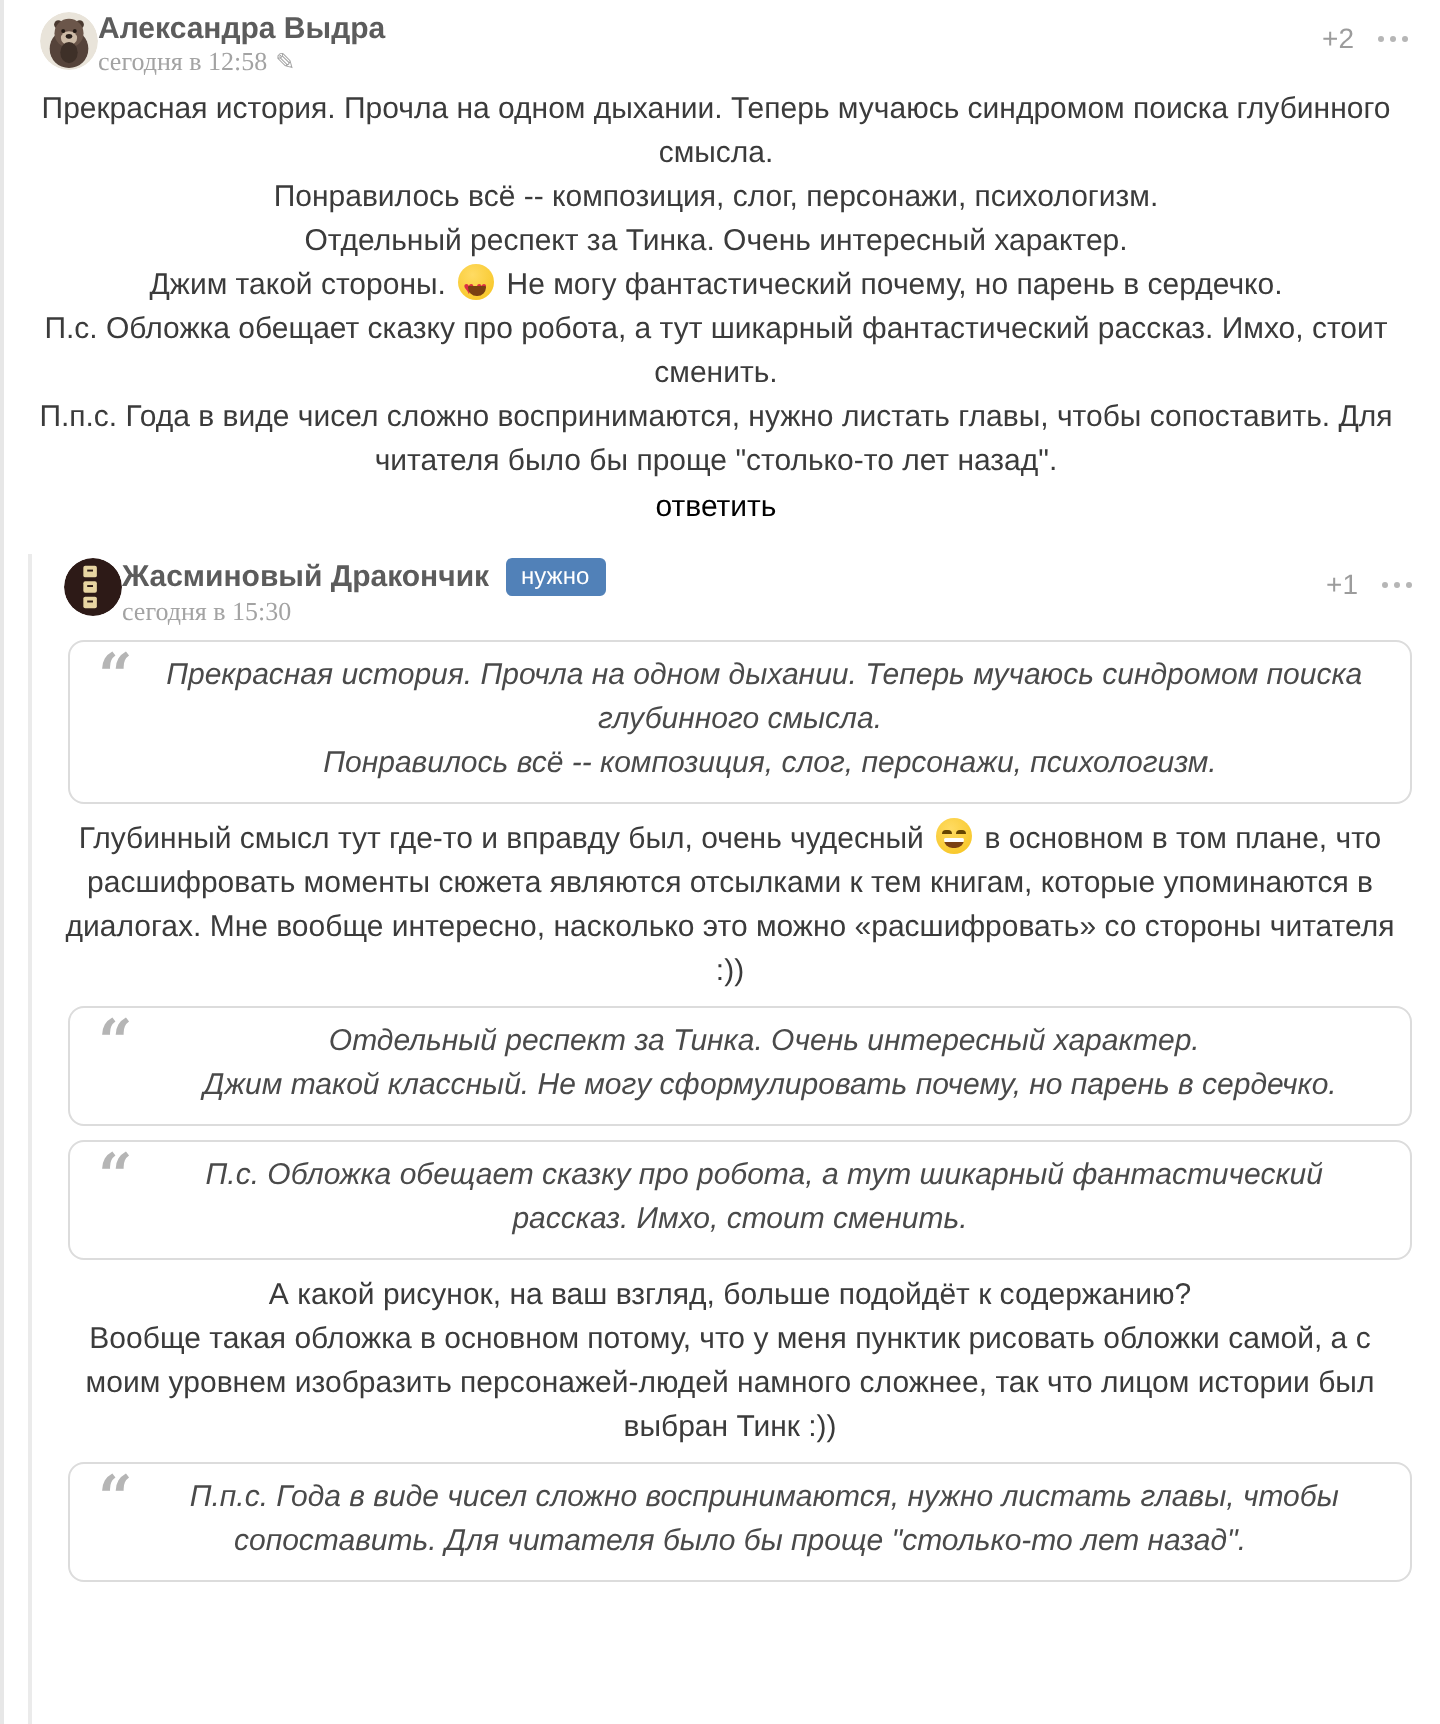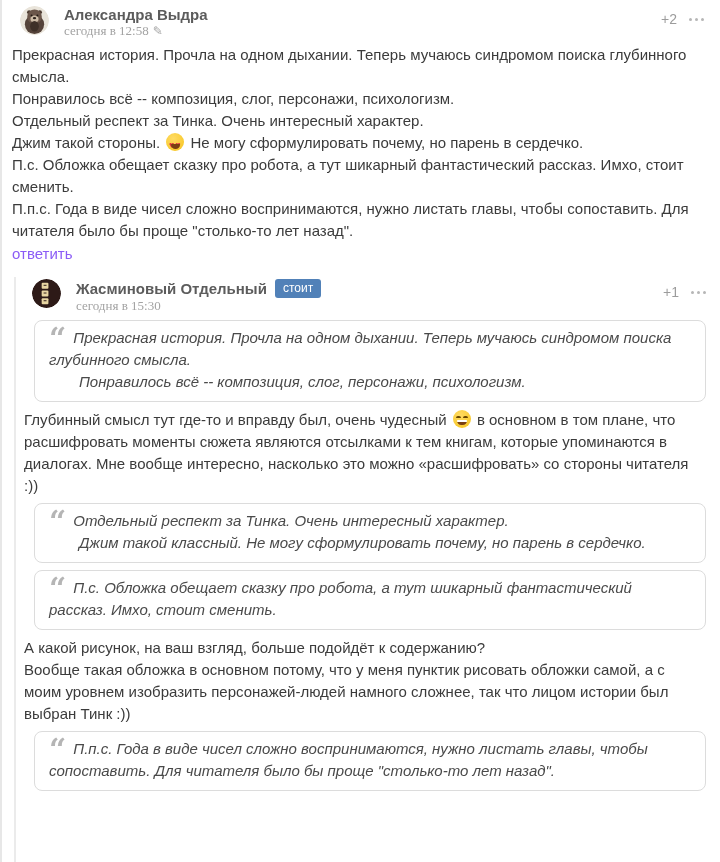--- a/index.html
+++ b/index.html
@@ -5,33 +5,33 @@
   html,body{margin:0;padding:0;background:#fff;}
   .page{
     width:720px;height:862px;box-sizing:border-box;background:#fff;
     border-left:2px solid #e7e7e7;display:flex;flex-direction:column;overflow:hidden;
     font-family:"Liberation Sans",sans-serif;font-size:15px;line-height:22px;color:#3b3b3b;
   }
   .comment{padding:6px 16px 0 10px;}
   .c-head{display:flex;align-items:flex-start;margin-left:8px;}
   .avatar{width:29px;height:29px;border-radius:50%;overflow:hidden;flex:none;display:block;cursor:pointer;}
   .avatar svg{display:block;}
-  .meta{margin-left:15px;min-width:0;}
+  .meta{margin-left:0;min-width:0;}
   .name-row{display:flex;align-items:center;}
   .name{font-weight:bold;color:#5c5c5c;font-size:15px;line-height:17px;text-decoration:none;cursor:pointer;}
   .badge{background:#5181b8;color:#fff;font-size:12px;line-height:14px;padding:2px 8px 3px;border-radius:3px;margin-left:8px;font-weight:normal;}
   .sub{color:#a3a3a3;font-size:13px;line-height:16px;font-family:Liberation Serif, serif;}
   .edit-ic{font-style:normal;color:#a3a3a3;font-size:12px;margin-left:4px;}
   .head-right{margin-left:auto;display:flex;align-items:center;gap:12px;padding-top:2px;}
   .rating{color:#9c9c9c;font-size:14px;cursor:pointer;}
   .dots{display:flex;gap:3px;cursor:pointer;padding:4px 0;}
   .dots i{width:3px;height:3px;border-radius:50%;background:#b6b6b6;display:block;}
-  .c-body{margin-top:5px;}
+  .c-body{margin-top:5px;text-align:center;}
   .c-body p{margin:0;}
-  .reply-link{display:inline-block;color:#8b5cf6;text-decoration:none;margin-top:1px;cursor:pointer;}
+  .reply-link{display:inline-block;color:#000000;text-decoration:none;margin-top:1px;cursor:pointer;}
   .thread{margin-left:12px;border-left:2px solid #ebebeb;padding-left:8px;flex:1;margin-top:12px;}
   .thread .comment{padding:2px 14px 0 0;}
   .bq{background:#fff;border:1px solid #dcdcdc;border-radius:8px;padding:6px 14px 8px;margin:6px 0 7px 10px;
       font-style:italic;color:#4a4a4a;}
   .bq p{margin:0;}
   .bq p + p{text-indent:30px;}
   .qm{float:left;font-family:"DejaVu Serif",serif;font-weight:bold;font-style:normal;font-size:30px;
       line-height:18px;height:13px;color:#b5b5b5;margin:3px 7px 0 0;}
   
   .em{display:inline-block;width:18px;height:18px;position:relative;vertical-align:-3px;margin:0 2px;font-style:normal;}
@@ -87,21 +87,21 @@
             <i></i>
             <i></i>
             <i></i>
           </span>
       </div>
     </div>
     <div class="c-body">
       <p>Прекрасная история. Прочла на одном дыхании. Теперь мучаюсь синдромом поиска глубинного смысла.</p>
       <p>Понравилось всё -- композиция, слог, персонажи, психологизм.</p>
       <p>Отдельный респект за Тинка. Очень интересный характер.</p>
-      <p><span>Джим такой стороны. </span><span class="em face em-hearteyes" title="😍"></span><span> Не могу сформулировать почему, но парень в сердечко.</span></p>
+      <p><span>Джим такой стороны. </span><span class="em face em-hearteyes" title="😍"></span><span> Не могу фантастический почему, но парень в сердечко.</span></p>
       <p>П.с. Обложка обещает сказку про робота, а тут шикарный фантастический рассказ. Имхо, стоит сменить.</p>
       <p>П.п.с. Года в виде чисел сложно воспринимаются, нужно листать главы, чтобы сопоставить. Для читателя было бы проще "столько-то лет назад".</p>
       <a class="reply-link">ответить</a>
     </div>
   </div>
 
   <div class="thread">
     <div class="comment">
       <div class="c-head">
         <span class="avatar">
@@ -114,22 +114,22 @@
             </g>
             <g fill="#2d1a17">
               <rect x="12" y="6" width="3" height="1"></rect>
               <rect x="12" y="14" width="3" height="1"></rect>
               <rect x="12" y="22" width="3" height="1"></rect>
             </g>
           </svg>
         </span>
         <div class="meta">
           <div class="name-row">
-            <a class="name">Жасминовый Отдельный</a>
-            <span class="badge">стоит</span>
+            <a class="name">Жасминовый Дракончик</a>
+            <span class="badge">нужно</span>
           </div>
           <div class="sub"><span>сегодня в 15:30</span></div>
         </div>
         <div class="head-right">
           <span class="rating">+1</span>
           <span class="dots">
               <i></i>
               <i></i>
               <i></i>
             </span>

